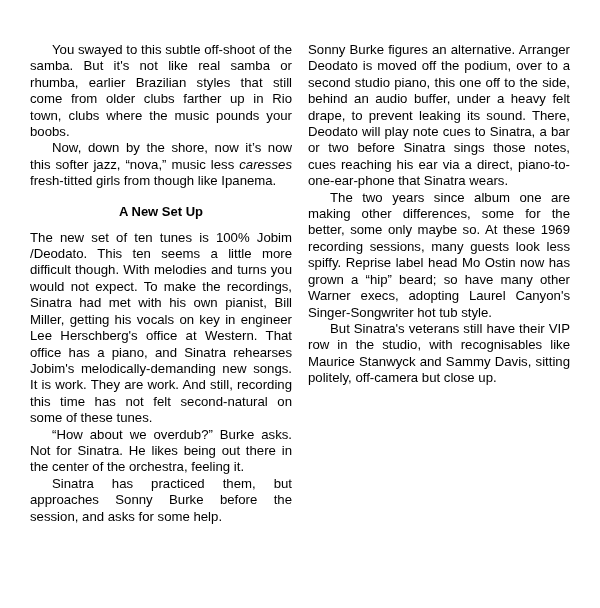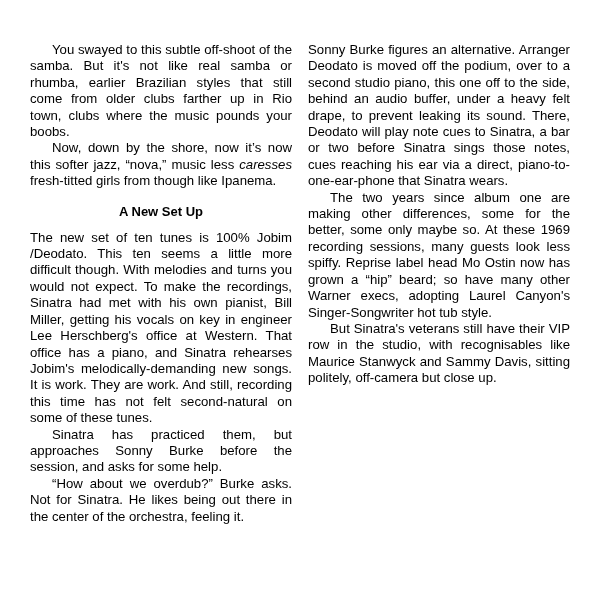--- a/index.html
+++ b/index.html
@@ -58,22 +58,22 @@
 <div class="page">
   <div class="columns">
 
     <div class="col">
       <p class="indent">You swayed to this subtle off-shoot of the samba. But it's not like real samba or rhumba, earlier Brazilian styles that still come from older clubs farther up in Rio town, clubs where the music pounds your boobs.</p>
       <p class="indent">
         <span>Now, down by the shore, now it’s now this softer jazz, “nova,” music less </span><em>caresses</em><span> fresh-titted girls from though like Ipanema.</span>
       </p>
       <h2 class="heading">A New Set Up</h2>
       <p>The new set of ten tunes is 100% Jobim /Deodato. This ten seems a little more difficult though. With melodies and turns you would not expect. To make the recordings, Sinatra had met with his own pianist, Bill Miller, getting his vocals on key in engineer Lee Herschberg's office at Western. That office has a piano, and Sinatra rehearses Jobim's melodically-demanding new songs. It is work. They are work. And still, recording this time has not felt second-natural on some of these tunes.</p>
+      <p class="indent">“How about we overdub?” Burke asks. Not for Sinatra. He likes being out there in the center of the orchestra, feeling it.</p>
       <p class="indent">Sinatra has practiced them, but approaches Sonny Burke before the session, and asks for some help.</p>
-      <p class="indent">“How about we overdub?” Burke asks. Not for Sinatra. He likes being out there in the center of the orchestra, feeling it.</p>
     </div>
 
     <div class="col">
       <p>Sonny Burke figures an alternative. Arranger Deodato is moved off the podium, over to a second studio piano, this one off to the side, behind an audio buffer, under a heavy felt drape, to prevent leaking its sound. There, Deodato will play note cues to Sinatra, a bar or two before Sinatra sings those notes, cues reaching his ear via a direct, piano-to-one-ear-phone that Sinatra wears.</p>
       <p class="indent">The two years since album one are making other differences, some for the better, some only maybe so. At these 1969 recording sessions, many guests look less spiffy. Reprise label head Mo Ostin now has grown a “hip” beard; so have many other Warner execs, adopting Laurel Canyon's Singer-Songwriter hot tub style.</p>
       <p class="indent">But Sinatra's veterans still have their VIP row in the studio, with recognisables like Maurice Stanwyck and Sammy Davis, sitting politely, off-camera but close up.</p>
     </div>
 
   </div>
 </div>

